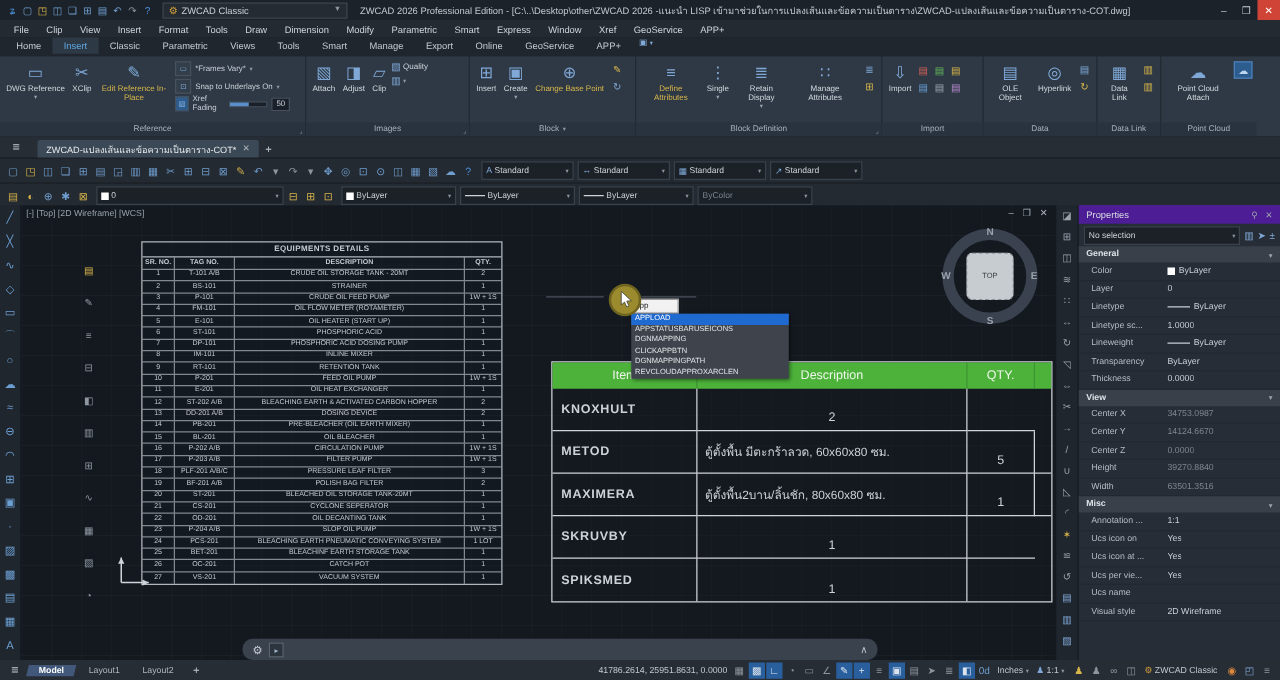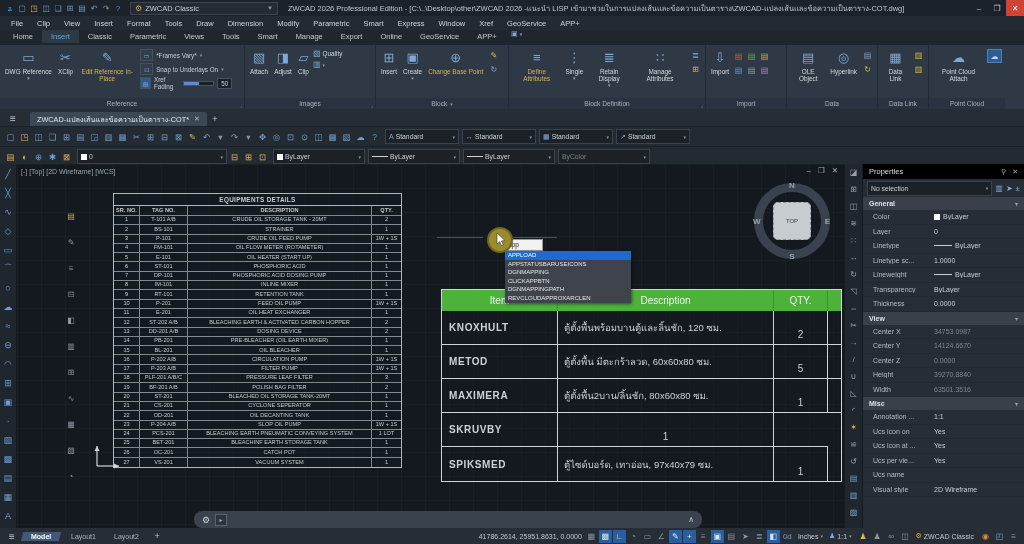--- a/index.html
+++ b/index.html
@@ -121,21 +121,21 @@
   .hline{position:absolute;height:1px;background:#4a525c;top:73px;}
   
   .ucs{position:absolute;left:76px;top:276px;z-index:2;}
   
   .dock{position:absolute;left:177px;top:347px;width:492px;height:17px;background:#39424d;border-radius:8px;display:flex;align-items:center;padding:0 8px;gap:5px;z-index:3;}
   .dock .dgear{color:#c9cfd6;font-size:9px;}
   .dock .dicon{width:10px;height:10px;border:1px solid #5a6470;background:#2c343e;font-size:6px;color:#9fb4c9;display:flex;align-items:center;justify-content:center;}
   .dock .dchev{margin-left:auto;color:#b9c0c8;font-size:8px;}
   
   .props{width:161px;background:#262d36;border-left:1px solid #141a20;display:flex;flex-direction:column;font-size:7px;}
-  .ptitle{height:15px;background:#000000;display:flex;align-items:center;padding:0 6px;color:#d7dce2;font-size:7.5px;}
+  .ptitle{height:15px;background:#4c1d95;display:flex;align-items:center;padding:0 6px;color:#d7dce2;font-size:7.5px;}
   .ptitle .sp{flex:1;}
   .ptitle .pico{margin-left:6px;color:#9aa2ac;font-size:7px;}
   .psel{height:18px;display:flex;align-items:center;padding:0 4px;gap:3px;}
   .psel .combo{flex:1;height:13px;margin-left:0;}
   .psel .pselico{color:#7fa8d6;font-size:8px;}
   .psection{height:13px;background:#39404a;display:flex;align-items:center;padding:0 6px;font-weight:bold;color:#dde2e8;font-size:7px;}
   .psection .sp{flex:1;}
   .psection .arr{color:#9aa2ac;font-size:6px;font-weight:normal;}
   .prow{display:flex;align-items:center;height:13.5px;border-bottom:1px solid #222831;padding-left:10px;gap:3px;}
   .prow .plabel{width:58px;color:#b6bdc5;white-space:nowrap;overflow:hidden;flex-shrink:0;}
@@ -1034,21 +1034,20 @@
         <div class="ghead">
           <span class="ghcell">Item</span>
           <span class="ghcell">Description</span>
           <span class="ghcell">QTY.</span>
           <span class="ghcell" style="border-right:none"></span>
         </div>
         <div>
 
             <div class="grow">
               <span class="gcell item">KNOXHULT</span>
-              <span class="gcell desc">ตู้ตั้งพื้นพร้อมบานตู้และลิ้นชัก, 120 ซม.</span>
               <span class="gcell qty">2</span>
               <span class="gcell"></span>
             </div>
 
             <div class="grow">
               <span class="gcell item">METOD</span>
               <span class="gcell desc">ตู้ตั้งพื้น มีตะกร้าลวด, 60x60x80 ซม.</span>
               <span class="gcell qty">5</span>
               <span class="gcell"></span>
             </div>
@@ -1061,21 +1060,20 @@
             </div>
 
             <div class="grow">
               <span class="gcell item">SKRUVBY</span>
               <span class="gcell qty">1</span>
               <span class="gcell"></span>
             </div>
 
             <div class="grow">
               <span class="gcell item">SPIKSMED</span>
-              <span class="gcell desc">ตู้ไซด์บอร์ด, เทาอ่อน, 97x40x79 ซม.</span>
               <span class="gcell qty">1</span>
               <span class="gcell"></span>
             </div>
           </div>
       </div>
 
       <div class="hline" style="left:420px;width:46px"></div>
       <div class="hline" style="left:496px;width:44px"></div>
       <div class="cursor-circle"></div>
       <svg class="cursor-arrow" width="10" height="13" viewBox="0 0 10 13">

